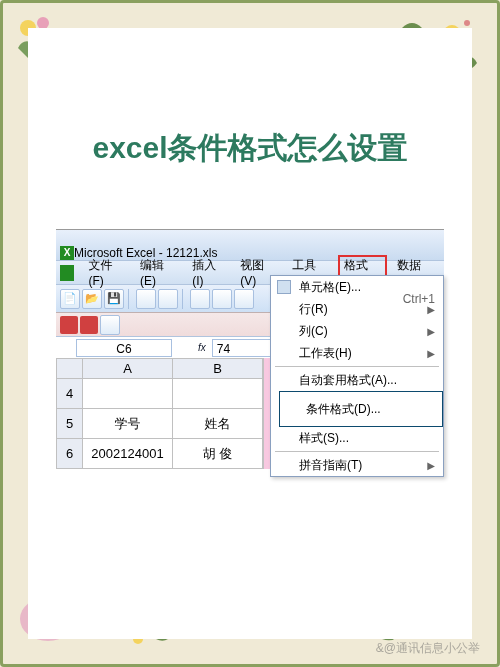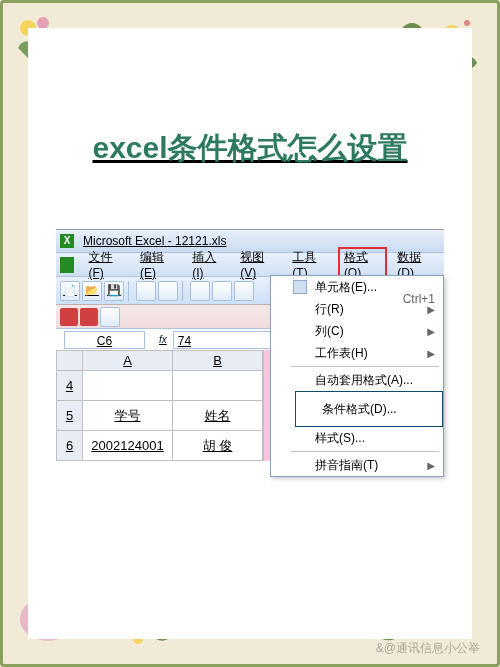--- a/index.html
+++ b/index.html
@@ -27,42 +27,41 @@
 .decor.br { bottom: 8px; right: 8px; width: 130px; height: 100px; }
 
 .inner {
   position: absolute;
   top: 28px; left: 28px; right: 28px; bottom: 28px;
   background: #ffffff;
   display: flex;
   flex-direction: column;
   align-items: center;
   padding-top: 100px;
-  text-decoration: underline;
 }
 .title {
   color: #2d7a5f;
   font-size: 30px;
   font-weight: bold;
   margin-bottom: 60px;
 }
 .excel-shot {
   width: 388px;
   border-top: 1px solid #999;
   background: #d6e5f5;
   font-family: SimSun, sans-serif;
   font-size: 12px;
 }
 .titlebar {
-  height: 22px;
+  height: 30px;
   background: linear-gradient(#e8f0fb, #c9dbf0);
   display: flex;
-  align-items: center;
-  padding: 0 4px;
-  gap: 9px;
+  align-items: flex-end;
+  padding: 0 4px;
+  gap: 0;
 }
 .excel-icon {
   width: 14px; height: 14px;
   background: #228b22;
   display: inline-block;
   position: relative;
 }
 .excel-icon::after {
   content: "X";
   position: absolute;
@@ -134,23 +133,23 @@
   border-radius: 2px;
 }
 .formula-row {
   height: 22px;
   background: #fff;
   border-top: 1px solid #b0c4de;
   display: flex;
   align-items: center;
 }
 .namebox {
-  width: 81px;
+  width: 96px;
   height: 18px;
-  margin: 0 8px;
+  margin: 0 20px;
   border: 1px solid #a8c0e0;
   background: #fff;
   text-align: center;
   font-size: 12px;
   line-height: 18px;
 }
 .fx {
   padding: 0 6px;
   font-style: italic;
   font-size: 10px;
@@ -187,21 +186,20 @@
 
 .dropdown {
   position: absolute;
   right: 0;
   top: 46px;
   width: 174px;
   background: #fff;
   border: 1px solid #8aa0c0;
   box-shadow: 2px 2px 4px rgba(0,0,0,0.2);
   font-size: 12px;
-  padding-left: 16px;
 }
 .dd-item {
   height: 22px;
   display: flex;
   align-items: center;
   padding: 0 8px 0 28px;
   position: relative;
   cursor: default;
 }
 .dd-item .sc { margin-left: auto; color: #666; margin-top: 24px; }

